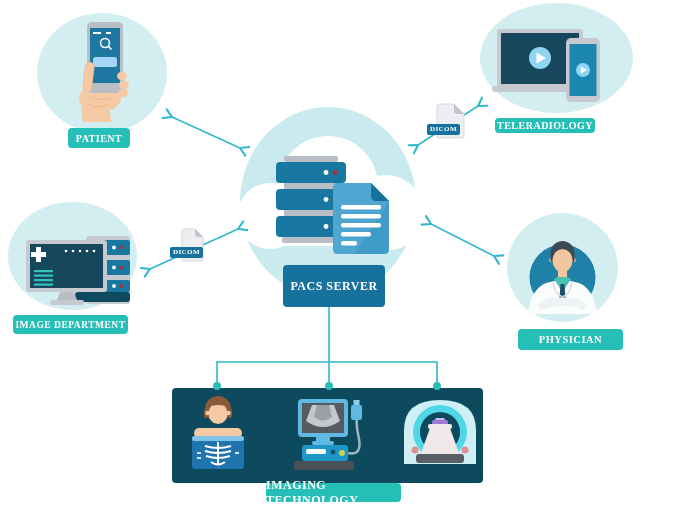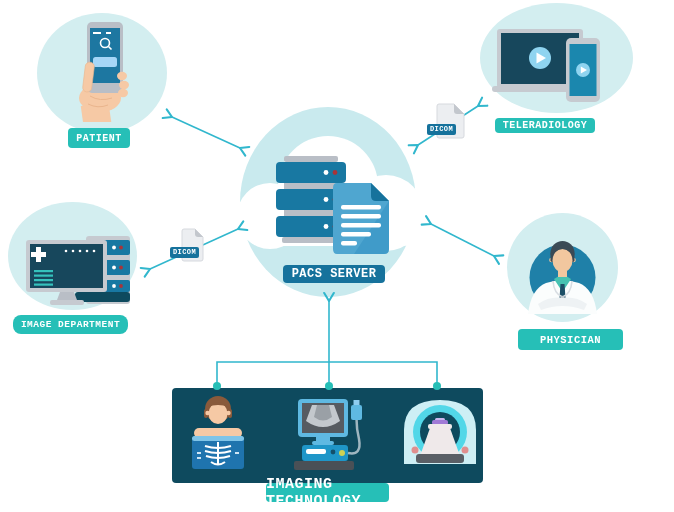--- a/index.html
+++ b/index.html
@@ -1,17 +1,17 @@
 <!DOCTYPE html>
 <html><head>
 <meta charset="utf-8">
 <style>
   html,body{margin:0;padding:0;background:#fff;}
   #canvas{position:relative;width:674px;height:512px;background:#ffffff;overflow:hidden;
-          font-family:Liberation Mono, monospace;}
+          font-family:Liberation Serif, serif;}
   .bubble{position:absolute;background:#d3eef0;border-radius:50%;}
   .bubble.pacs{background:#c9eaee;}
   .tag{position:absolute;display:flex;align-items:center;justify-content:center;
        background:#26bfb7;color:#fff;font-weight:700;letter-spacing:.5px;
        border-radius:4px;z-index:7;text-transform:uppercase;}
   .tag.blue{background:#16729c;}
   .icon-wrap{position:absolute;z-index:3;}
   #overlay{position:absolute;left:0;top:0;z-index:5;}
   #imaging-box{position:absolute;left:172px;top:388px;width:311px;height:95px;
                background:#0e4a5e;border-radius:4px;z-index:1;}
@@ -251,18 +251,18 @@
   <div class="dicom-file" style="left:181px;top:228px;">
     <svg width="23" height="34" viewBox="0 0 23 34">
       <path d="M3 1 H14 L22 9 V31 Q22 33 20 33 H3 Q1 33 1 31 V3 Q1 1 3 1 z" fill="#eceef1" stroke="#d6d9de" stroke-width="1"></path>
       <path d="M14 1 V6 Q14 9 17 9 H22 z" fill="#c3c7cd"></path>
     </svg>
     <span class="dicom-tag" style="left:-11px;top:19px;">DICOM</span>
   </div>
 
   <div class="tag" style="left:68px;top:128px;width:62px;height:20px;font-size:10px;">PATIENT</div>
   <div class="tag" style="left:495px;top:118px;width:100px;height:15px;font-size:10px;">TELERADIOLOGY</div>
-  <div class="tag blue" style="left:283px;top:265px;width:102px;height:18px;font-size:12px;">PACS SERVER</div>
-  <div class="tag" style="left:13px;top:315px;width:115px;height:19px;font-size:9.5px;border-radius:8px;">IMAGE DEPARTMENT</div>
+  <div class="tag blue" style="left:283px;top:265px;width:102px;height:42px;font-size:12px;">PACS SERVER</div>
+  <div class="tag" style="left:13px;top:315px;width:115px;height:19px;font-size:9.5px;">IMAGE DEPARTMENT</div>
   <div class="tag" style="left:518px;top:329px;width:105px;height:21px;font-size:10.5px;">PHYSICIAN</div>
-  <div class="tag" style="left:266px;top:483px;width:123px;height:19px;font-size:15px;">IMAGING TECHNOLOGY</div>
+  <div class="tag" style="left:266px;top:483px;width:135px;height:19px;font-size:12px;">IMAGING TECHNOLOGY</div>
 
 </div>
 
 </body></html>

